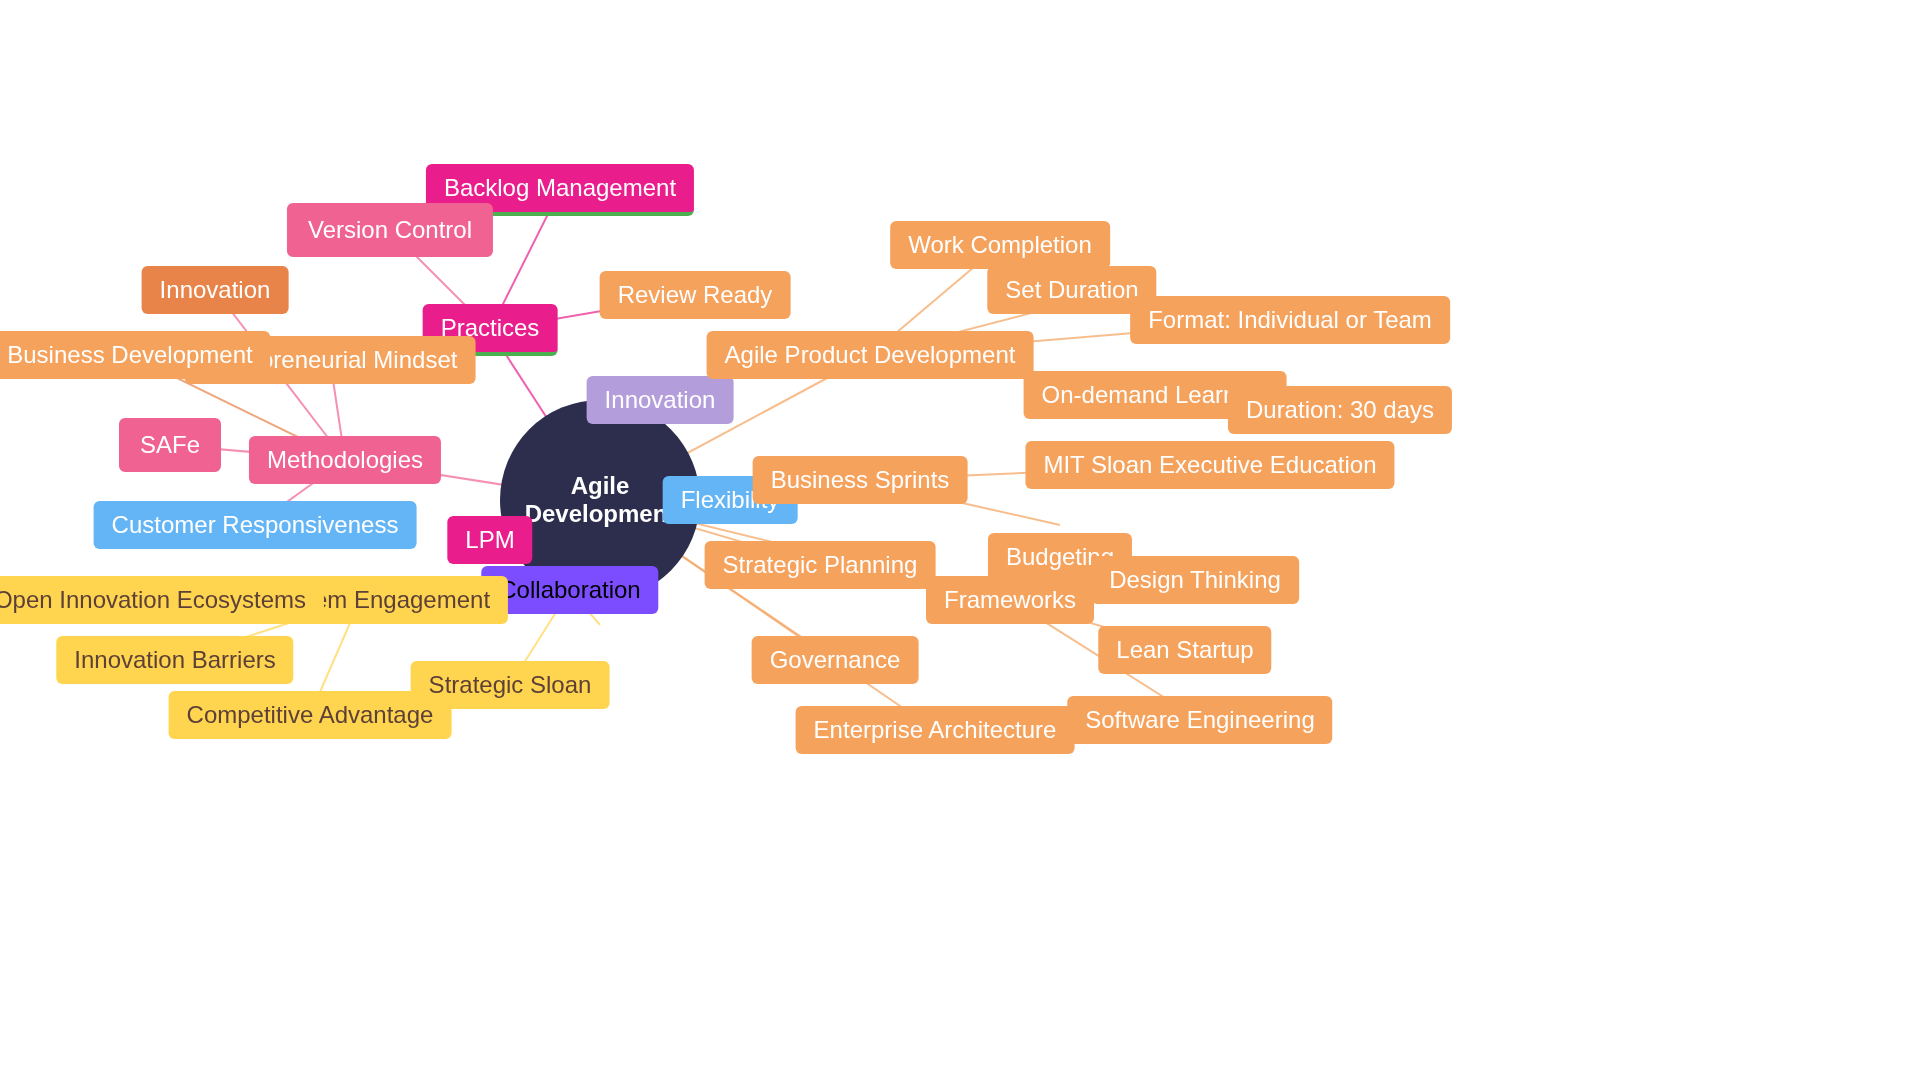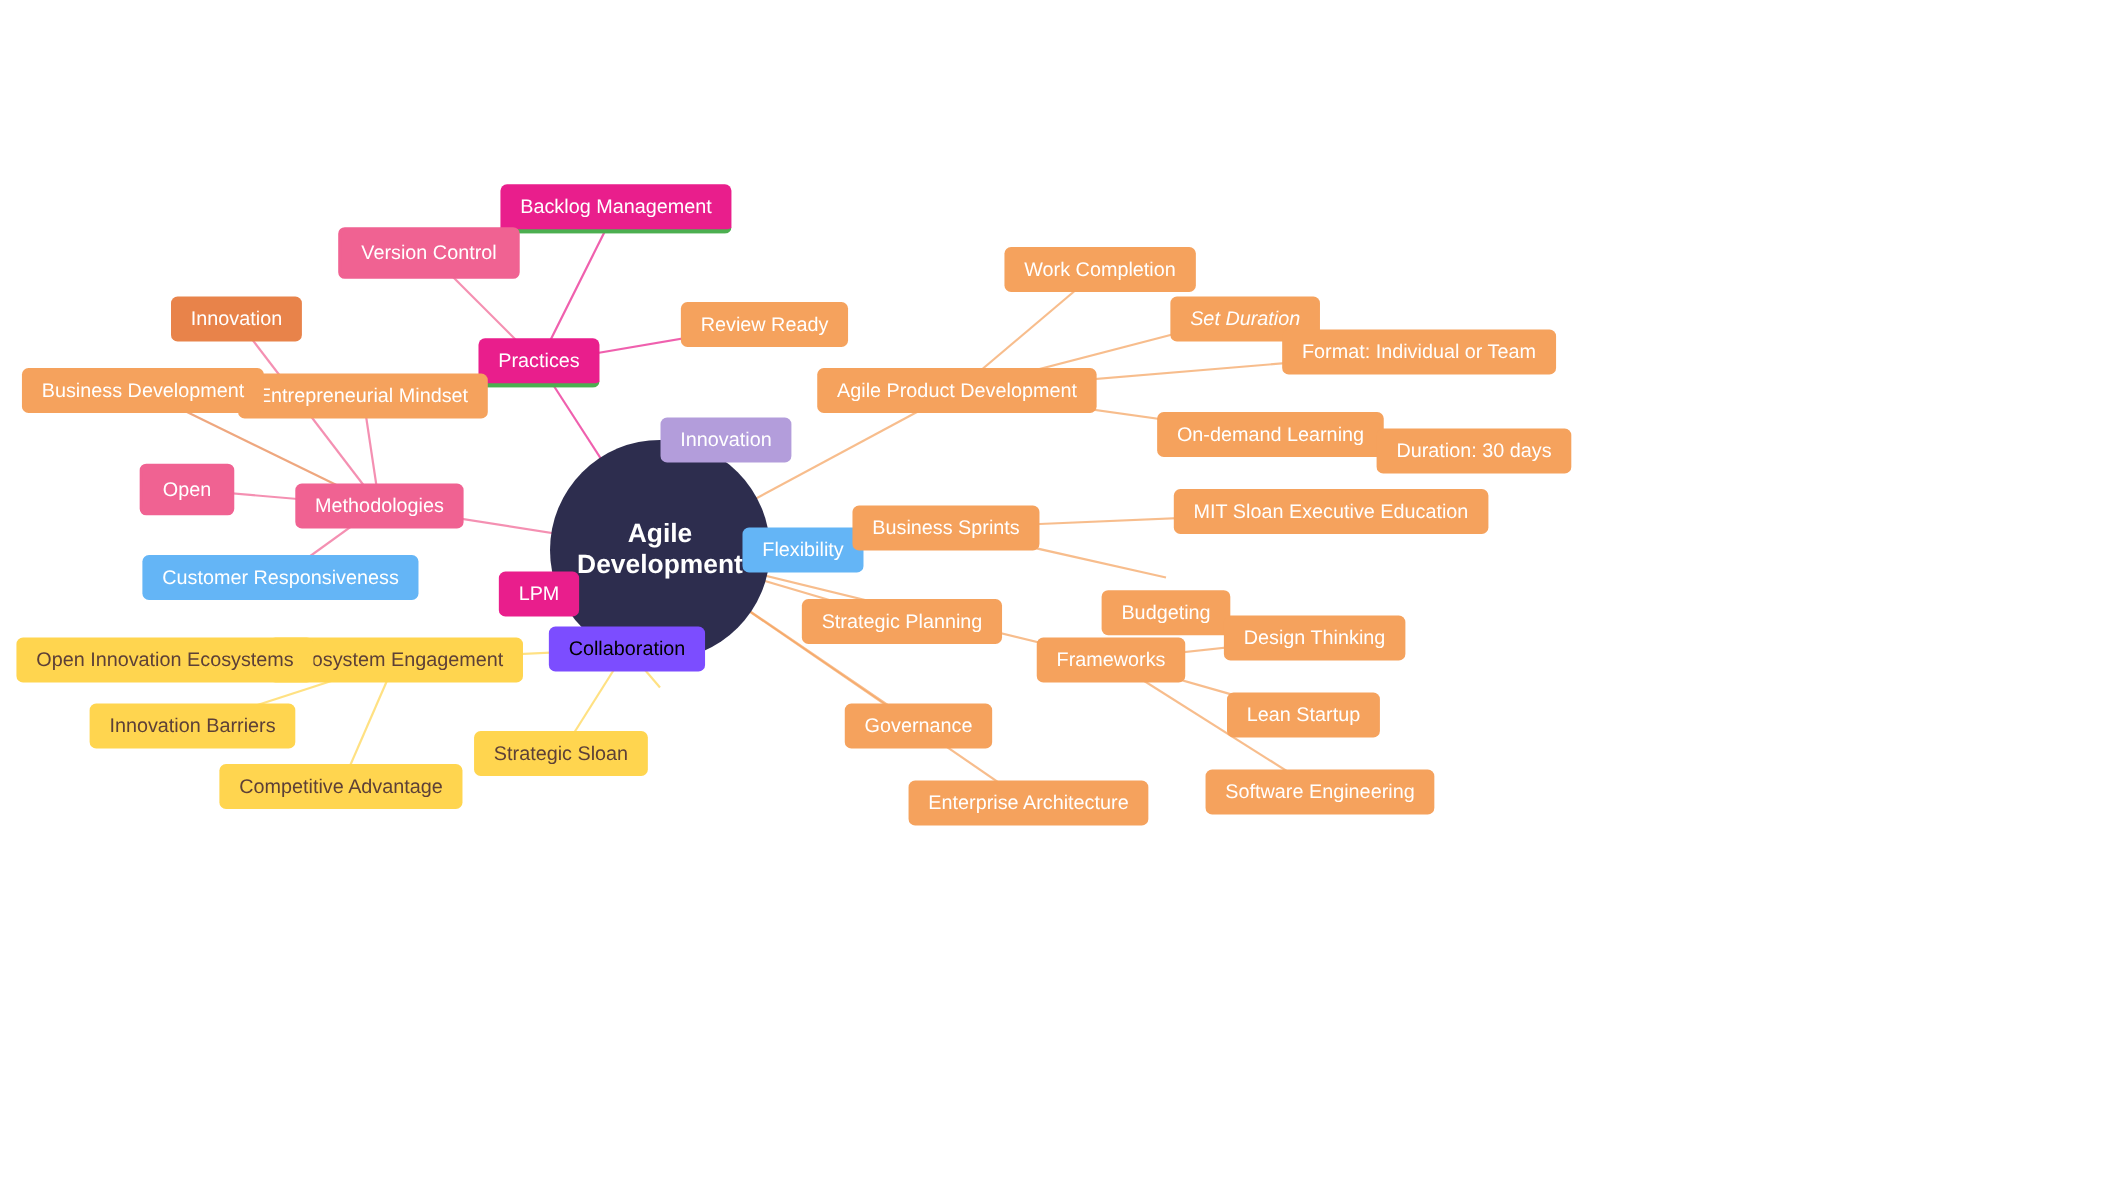--- a/index.html
+++ b/index.html
@@ -20,21 +20,21 @@
       position: absolute;
       top: 0; left: 0;
       width: 1920px;
       height: 1080px;
       pointer-events: none;
     }
     .node {
       position: absolute;
       border-radius: 6px;
       padding: 10px 18px;
-      font-size: 18px;
+      font-size: 24px;
       font-weight: 500;
       white-space: nowrap;
       display: flex;
       align-items: center;
       justify-content: center;
       text-align: center;
       transform: translate(-50%, -50%);
     }
     .node-center {
       background: #2d2d4e;
@@ -142,35 +142,35 @@
     <div class="node node-collaboration" style="left: 570px; top: 590px;">Collaboration</div>
     <div class="node node-purple" style="left: 660px; top: 400px;">Innovation</div>
     <div class="node node-blue" style="left: 730px; top: 500px;">Flexibility</div>
     <div class="node node-magenta" style="left: 490px; top: 540px;">LPM</div>
     <div class="node node-practices" style="left: 560px; top: 190px;">Backlog Management</div>
     <div class="node node-pink" style="left: 390px; top: 230px;">Version Control</div>
     <div class="node node-orange" style="left: 695px; top: 295px;">Review Ready</div>
     <div class="node node-orange" style="left: 330px; top: 360px;">Entrepreneurial Mindset</div>
     <div class="node node-orange-dark" style="left: 215px; top: 290px;">Innovation</div>
     <div class="node node-orange" style="left: 130px; top: 355px;">Business Development</div>
-    <div class="node node-pink" style="left: 170px; top: 445px;">Open</div>
+    <div class="node node-pink" style="left: 170px; top: 445px;">SAFe</div>
     <div class="node node-blue" style="left: 255px; top: 525px;">Customer Responsiveness</div>
     <div class="node node-yellow" style="left: 360px; top: 600px;">Ecosystem Engagement</div>
     <div class="node node-yellow" style="left: 150px; top: 600px;">Open Innovation Ecosystems</div>
     <div class="node node-yellow" style="left: 175px; top: 660px;">Innovation Barriers</div>
     <div class="node node-yellow" style="left: 310px; top: 715px;">Competitive Advantage</div>
     <div class="node node-yellow" style="left: 510px; top: 685px;">Strategic Sloan</div>
     <div class="node node-orange" style="left: 870px; top: 355px;">Agile Product Development</div>
     <div class="node node-orange" style="left: 860px; top: 480px;">Business Sprints</div>
     <div class="node node-orange" style="left: 820px; top: 565px;">Strategic Planning</div>
     <div class="node node-orange" style="left: 835px; top: 660px;">Governance</div>
     <div class="node node-orange" style="left: 935px; top: 730px;">Enterprise Architecture</div>
     <div class="node node-orange" style="left: 1010px; top: 600px;">Frameworks</div>
     <div class="node node-orange" style="left: 1000px; top: 245px;">Work Completion</div>
-    <div class="node node-orange" style="left: 1132px; top: 290px; font-style: italic;">Set Duration</div>
+    <div class="node node-orange" style="left: 1072px; top: 290px;">Set Duration</div>
     <div class="node node-orange" style="left: 1290px; top: 320px;">Format: Individual or Team</div>
     <div class="node node-orange" style="left: 1155px; top: 395px;">On-demand Learning</div>
     <div class="node node-orange" style="left: 1340px; top: 410px;">Duration: 30 days</div>
     <div class="node node-orange" style="left: 1210px; top: 465px;">MIT Sloan Executive Education</div>
     <div class="node node-orange" style="left: 1060px; top: 525px; margin-top: 32px;">Budgeting</div>
     <div class="node node-orange" style="left: 1195px; top: 580px;">Design Thinking</div>
     <div class="node node-orange" style="left: 1185px; top: 650px;">Lean Startup</div>
     <div class="node node-orange" style="left: 1200px; top: 720px;">Software Engineering</div>
   </div>
 

